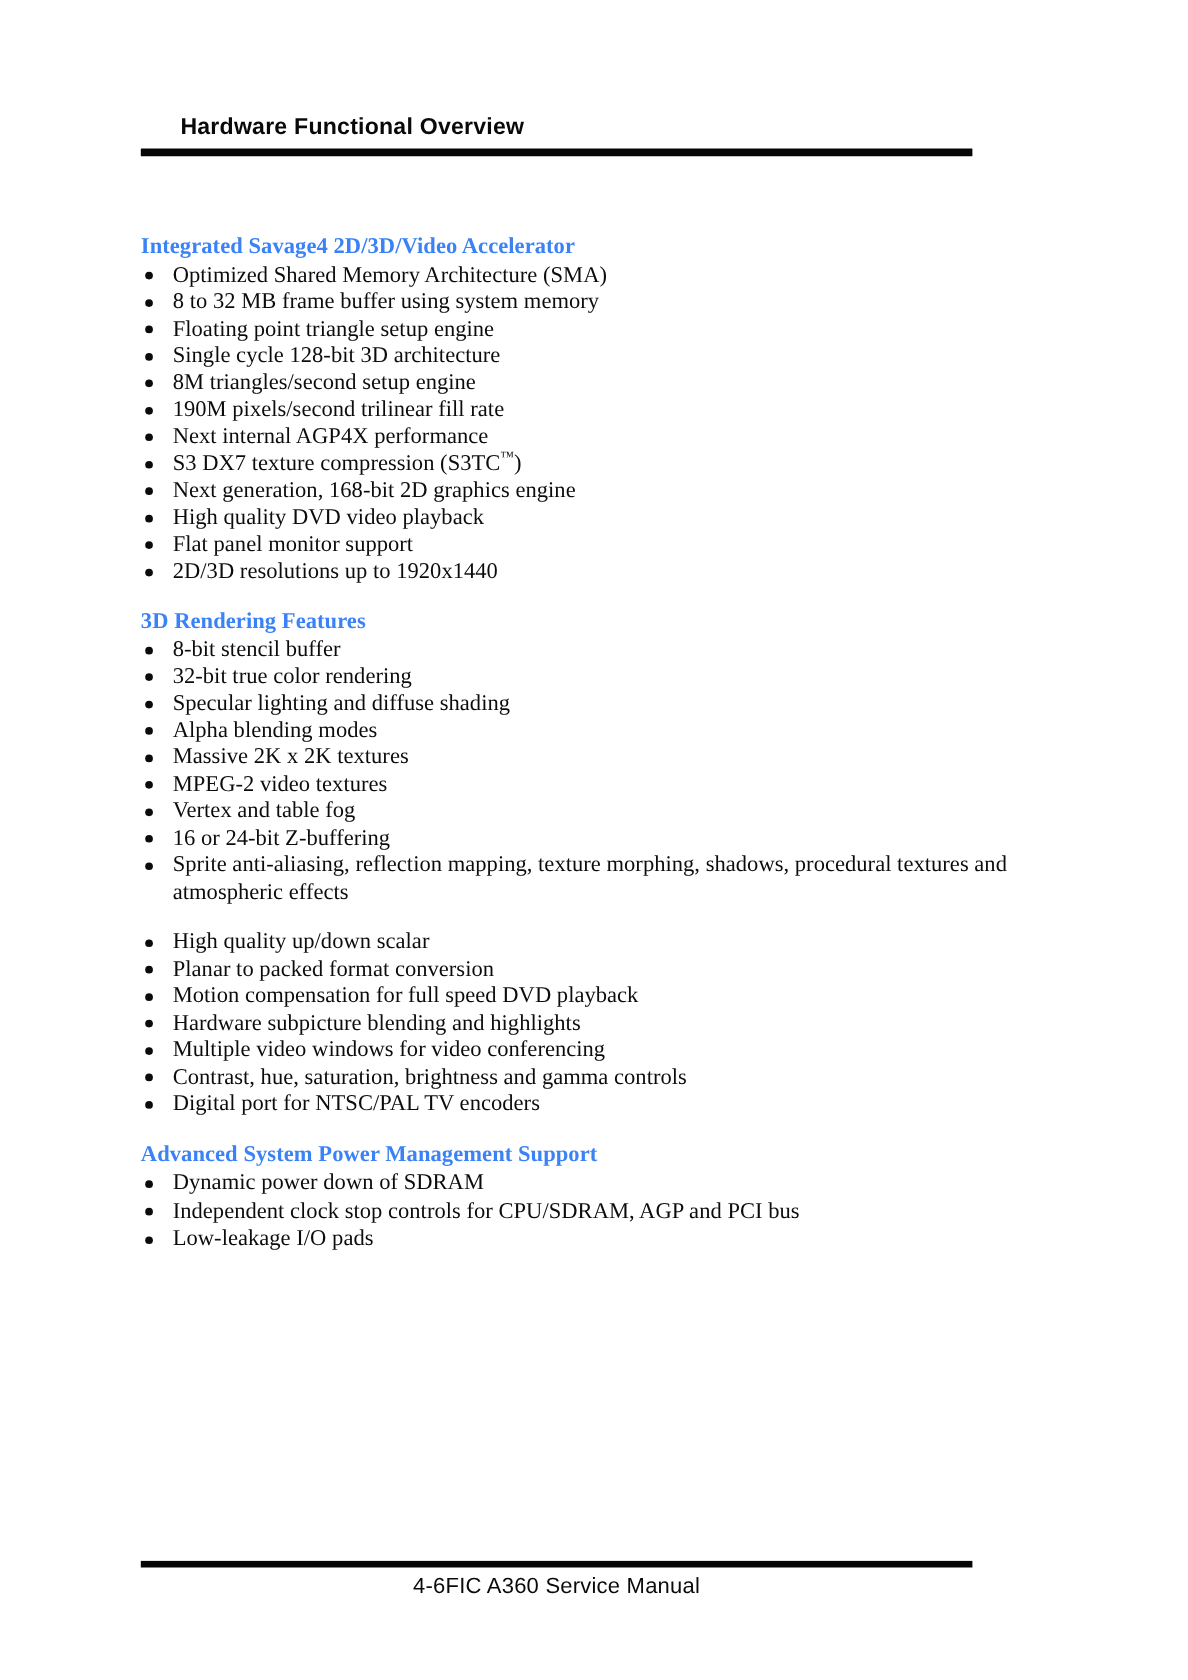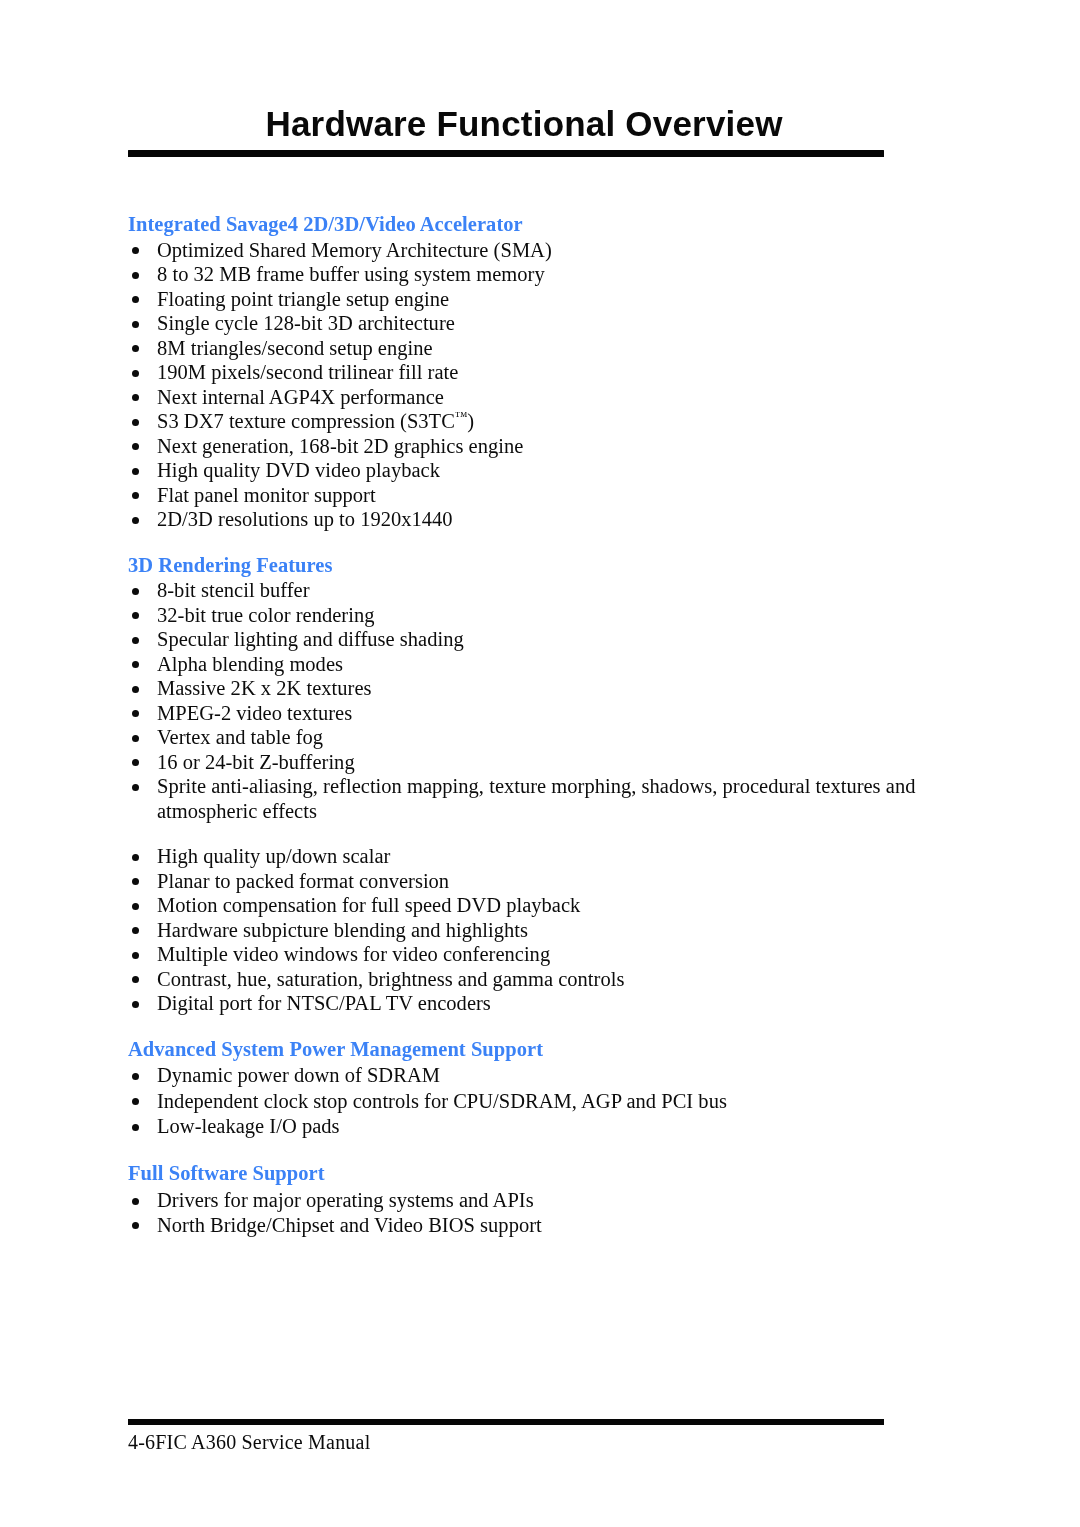--- a/index.html
+++ b/index.html
@@ -27,23 +27,23 @@
   
   .header {
     position: absolute;
     left: 128px;
     top: 104px;
     width: 756px;
   }
   .page-title {
     font-family: "Liberation Sans", "DejaVu Sans", sans-serif;
     font-weight: bold;
-    font-size: 35px;
+    font-size: 21px;
     letter-spacing: 0.2px;
-    text-align: center;
+    text-align: left;
     color: #090909;
     margin: 0;
     padding-left: 36px;
     line-height: 1.12;
     white-space: nowrap;
   }
   .header-rule {
     margin-top: 7px;
     height: 7px;
     background: #060606;
@@ -144,24 +144,24 @@
     top: 1419px;
     width: 756px;
   }
   .footer-rule {
     height: 6px;
     background: #060606;
     width: 756px;
   }
   .footer-row {
     display: flex;
-    justify-content: flex-start;
+    justify-content: center;
     align-items: baseline;
     margin-top: 6px;
-    font-family: Liberation Serif, serif;
+    font-family: Liberation Sans, sans-serif;
     font-size: 20px;
     color: #0a0a0a;
   }
   .footer-page {
     letter-spacing: 0.2px;
   }
   .footer-manual {
     letter-spacing: 0.2px;
   }
 </style>
@@ -219,27 +219,20 @@
         </ul>
       </div>
       <div class="section loose">
         <div class="section-heading">Advanced System Power Management Support</div>
         <ul class="bullet-list">
           <li><span class="bullet-dot"></span><span class="item-text">Dynamic power down of SDRAM</span></li>
           <li><span class="bullet-dot"></span><span class="item-text">Independent clock stop controls for CPU/SDRAM, AGP and PCI bus</span></li>
           <li><span class="bullet-dot"></span><span class="item-text">Low-leakage I/O pads</span></li>
         </ul>
       </div>
-      <div class="section gap-before-list">
-        <div class="section-heading">Full Software Support</div>
-        <ul class="bullet-list">
-          <li><span class="bullet-dot"></span><span class="item-text">Drivers for major operating systems and APIs</span></li>
-          <li><span class="bullet-dot"></span><span class="item-text">North Bridge/Chipset and Video BIOS support</span></li>
-        </ul>
-      </div>
     </div>
 
   <div class="footer">
     <div class="footer-rule"></div>
     <div class="footer-row">
       <span class="footer-page">4-6</span>
       <span class="footer-manual">FIC A360 Service Manual</span>
     </div>
   </div>
 

